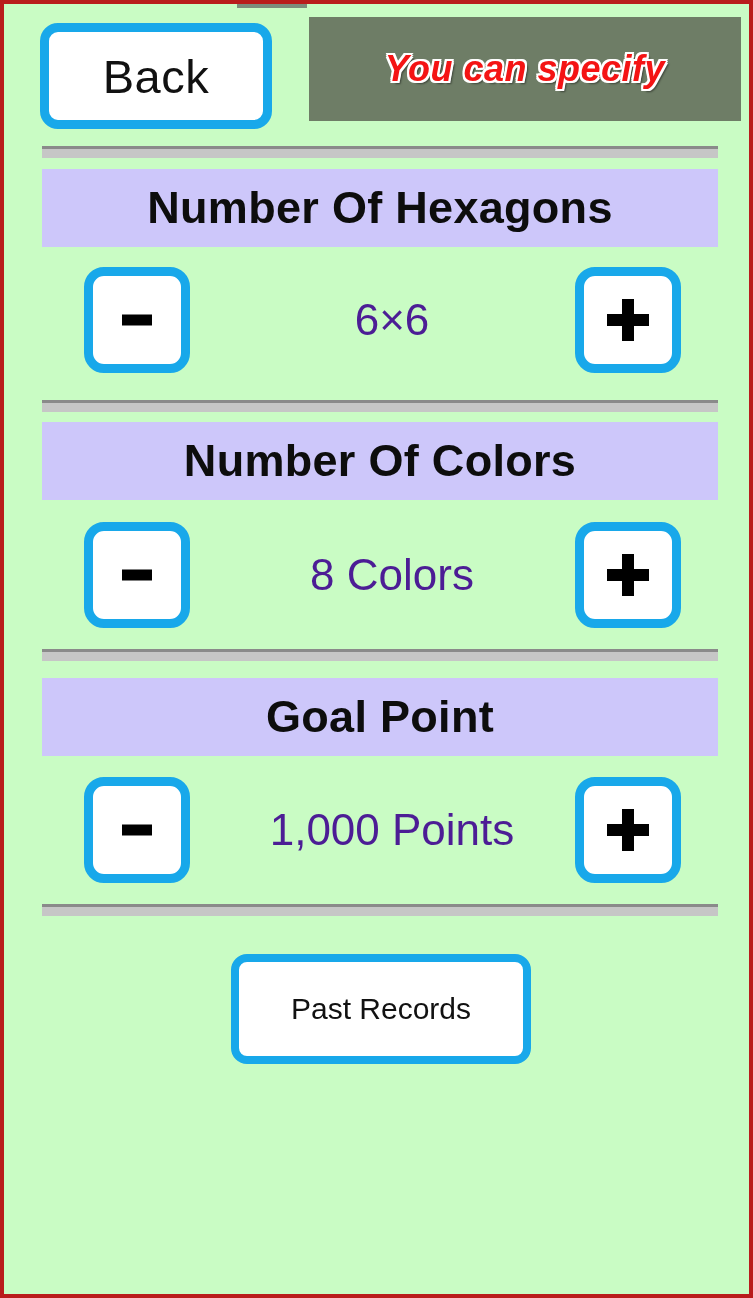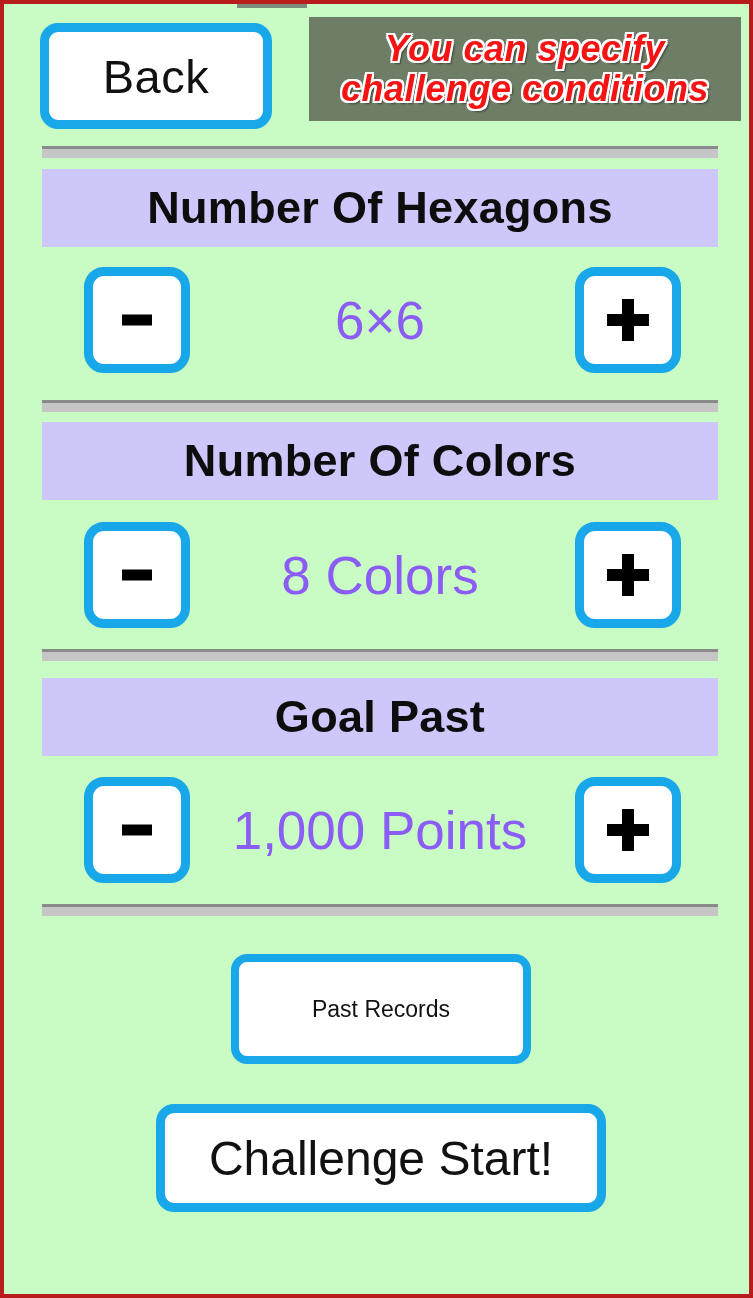--- a/index.html
+++ b/index.html
@@ -172,47 +172,47 @@
     left: 50%;
     top: 50%;
     width: 12px;
     height: 42px;
     background: #000000;
     transform: translate(-50%, -50%);
   }
 
   .sec-value {
     position: absolute;
-    left: 0;
+    left: 12px;
     top: 0;
     width: 676px;
     height: 122px;
     display: flex;
     align-items: center;
     justify-content: center;
-    font-size: 53px;
-    color: #8b5cf6;
+    font-size: 44px;
+    color: #4c1d95;
     pointer-events: none;
   }
 
   
   .records-btn {
     position: absolute;
     left: 227px;
     top: 950px;
     width: 300px;
     height: 110px;
     background: #ffffff;
     border: 8px solid #18a8ea;
     border-radius: 16px;
     box-sizing: border-box;
     display: flex;
     align-items: center;
     justify-content: center;
-    font-size: 23px;
+    font-size: 30px;
     color: #111111;
     cursor: pointer;
   }
 
   .start-btn {
     position: absolute;
     left: 152px;
     top: 1100px;
     width: 450px;
     height: 108px;
@@ -236,21 +236,20 @@
   <div class="top-notch"></div>
 
   <div class="header-row">
 
     <div class="back-btn">
       <span>Back</span>
     </div>
 
     <div class="banner">
       <div class="banner-line">You can specify</div>
-      <div class="banner-line second">challenge conditions</div>
     </div>
   </div>
 
   <div class="divider" style="top:142px">
     <div class="dark"></div>
     <div class="light"></div>
   </div>
 
   <div class="section">
     <div class="sec-header" style="top:165px">Number Of Hexagons</div>
@@ -286,21 +285,21 @@
       </div>
     </div>
   </div>
 
   <div class="divider" style="top:645px">
     <div class="dark"></div>
     <div class="light"></div>
   </div>
 
   <div class="section">
-    <div class="sec-header" style="top:674px">Goal Past</div>
+    <div class="sec-header" style="top:674px">Goal Point</div>
 
     <div class="sec-row" style="top:765px">
       <div class="step-btn minus">
         <span class="glyph-minus"></span>
       </div>
       <div class="sec-value">1,000 Points</div>
       <div class="step-btn plus">
         <span class="glyph-plus-h"></span>
         <span class="glyph-plus-v"></span>
       </div>
@@ -309,17 +308,14 @@
 
   <div class="divider" style="top:900px">
     <div class="dark"></div>
     <div class="light"></div>
   </div>
 
   <div class="records-btn">
     <span>Past Records</span>
   </div>
 
-  <div class="start-btn">
-    <span>Challenge Start!</span>
-  </div>
 
 </div>
 
 </body></html>

